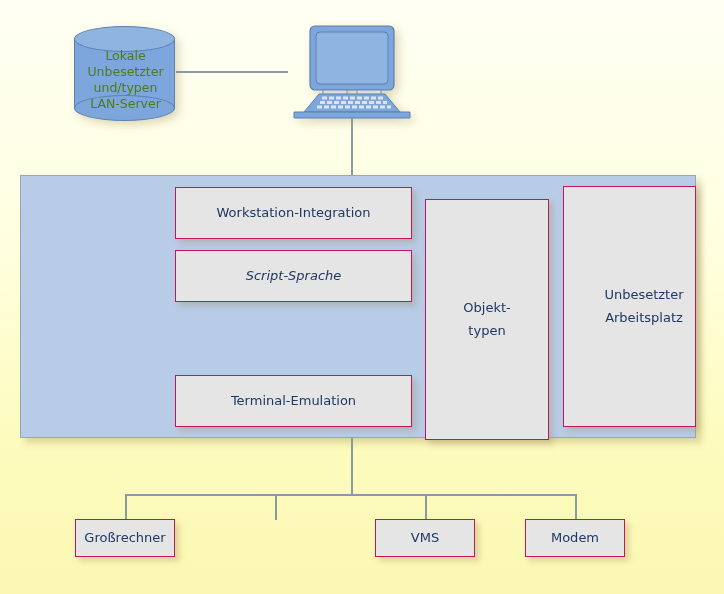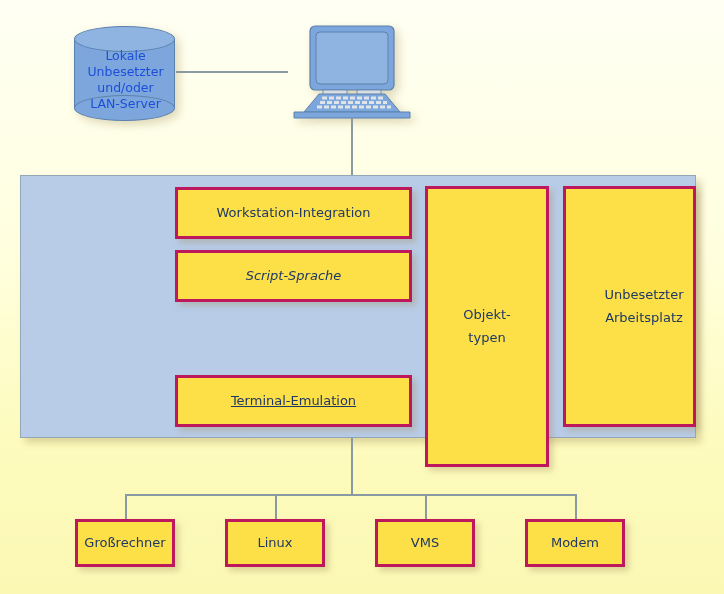--- a/index.html
+++ b/index.html
@@ -6,22 +6,22 @@
   body{
     width:724px;height:594px;overflow:hidden;
     font-family:"DejaVu Sans","Liberation Sans",sans-serif;
     background:linear-gradient(to bottom,#fffff4 0%,#fffff0 8%,#ffffe0 40%,#fdfbbd 75%,#fbf8b4 100%);
   }
   #stage{position:relative;width:724px;height:594px;}
 
   
   .node{
     position:absolute;
-    background:#fde047;
-    border:3px solid #be185d;
+    background:#e5e5e5;
+    border:1px solid #be185d;
     box-shadow:4px 4px 6px rgba(160,140,90,.35);
     color:#1f3864;
     font-size:13px;
     display:flex;align-items:center;justify-content:center;
     text-align:center;
     box-sizing:border-box;
   }
   .node .lbl{line-height:1.75;pointer-events:none;}
 
   
@@ -39,64 +39,64 @@
     background:#7da7dc;border:1px solid #5b82ad;border-radius:50%/50%;
     box-sizing:border-box;
   }
   #cylinder .cyl-top{
     position:absolute;left:0;top:0;width:101px;height:26px;
     background:#8fb4e2;border:1px solid #5b82ad;border-radius:50%/50%;
     box-sizing:border-box;
   }
   #cylinder .cyl-text{
     position:absolute;left:0;top:22px;width:103px;
-    text-align:center;color:#1d4ed8;font-size:12.5px;line-height:16px;
+    text-align:center;color:#4d7c0f;font-size:12.5px;line-height:16px;
   }
 
   
   #computer{position:absolute;left:286px;top:24px;width:132px;height:96px;
     filter:drop-shadow(4px 4px 5px rgba(160,140,90,.35));}
 
   
   .conn{position:absolute;background:#8a9aa3;}
   .conn.h{height:2px;}
   .conn.v{width:2px;}
 
   
   #mainbox{
     position:absolute;left:20px;top:175px;width:676px;height:263px;
     background:#b8cce8;border:1px solid #93a7b8;
     box-shadow:5px 5px 7px rgba(160,140,90,.35);
     box-sizing:border-box;
   }
   #api{left:33px;top:186px;width:128px;height:241px;}
   .stackbox{left:175px;width:237px;height:52px;}
-  #sb0{top:187px;} #sb1{top:250px;font-style:italic;} #sb2{top:313px;} #sb3{top:375px;text-decoration:underline;}
-  #objekt{left:425px;top:186px;width:124px;height:281px;}
+  #sb0{top:187px;} #sb1{top:250px;font-style:italic;} #sb2{top:313px;} #sb3{top:375px;}
+  #objekt{left:425px;top:199px;width:124px;height:241px;}
   #unbesetzt{left:563px;top:186px;width:133px;height:241px;padding-left:29px;}
 
   
-  .leaf{top:519px;width:100px;height:48px;}
+  .leaf{top:519px;width:100px;height:38px;}
   #lf0{left:75px;} #lf1{left:225px;} #lf2{left:375px;} #lf3{left:525px;}
 </style>
 </head>
 <body>
 
 <div id="stage">
 
   <div class="conn h" style="left:176px;top:71px;width:112px;"></div>
 
   <div id="cylinder">
     <div class="cyl-body"></div>
     <div class="cyl-bottom"></div>
     <div class="cyl-top"></div>
     <div class="cyl-text">
       <div>Lokale</div>
       <div>Unbesetzter</div>
-      <div>und/oder</div>
+      <div>und/typen</div>
       <div>LAN-Server</div>
     </div>
   </div>
 
   <div id="computer">
     <svg width="132" height="96" viewBox="0 0 132 96">
 
       <rect x="24" y="2" width="84" height="64" rx="5" ry="5" fill="#7da7dc" stroke="#5b82ad" stroke-width="1.2"></rect>
 
       <rect x="30" y="8" width="72" height="52" rx="4" ry="4" fill="#8fb4e2" stroke="#5b82ad" stroke-width="1"></rect>
@@ -175,23 +175,20 @@
   <div class="conn v" style="left:351px;top:438px;height:57px;"></div>
   <div class="conn h" style="left:125px;top:494px;width:451px;"></div>
   <div class="conn v" style="left:125px;top:494px;height:26px;"></div>
   <div class="conn v" style="left:275px;top:494px;height:26px;"></div>
   <div class="conn v" style="left:425px;top:494px;height:26px;"></div>
   <div class="conn v" style="left:575px;top:494px;height:26px;"></div>
 
   <div class="node leaf" id="lf0">
     <span class="lbl">Großrechner</span>
   </div>
-  <div class="node leaf" id="lf1">
-    <span class="lbl">Linux</span>
-  </div>
   <div class="node leaf" id="lf2">
     <span class="lbl">VMS</span>
   </div>
   <div class="node leaf" id="lf3">
     <span class="lbl">Modem</span>
   </div>
 
 </div>
 
 </body></html>

